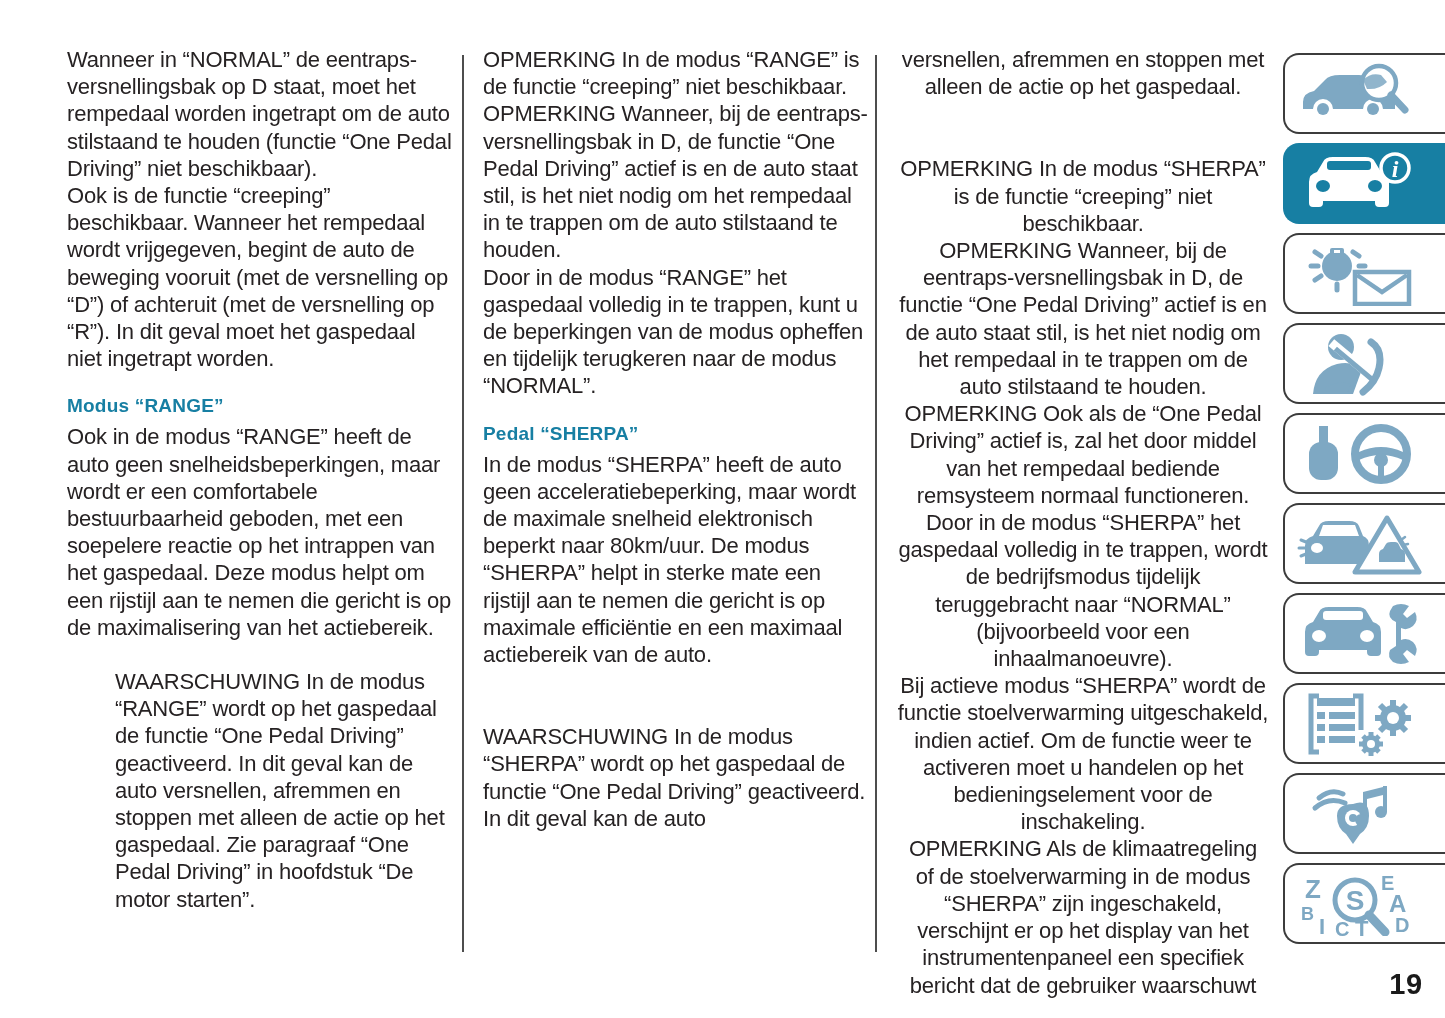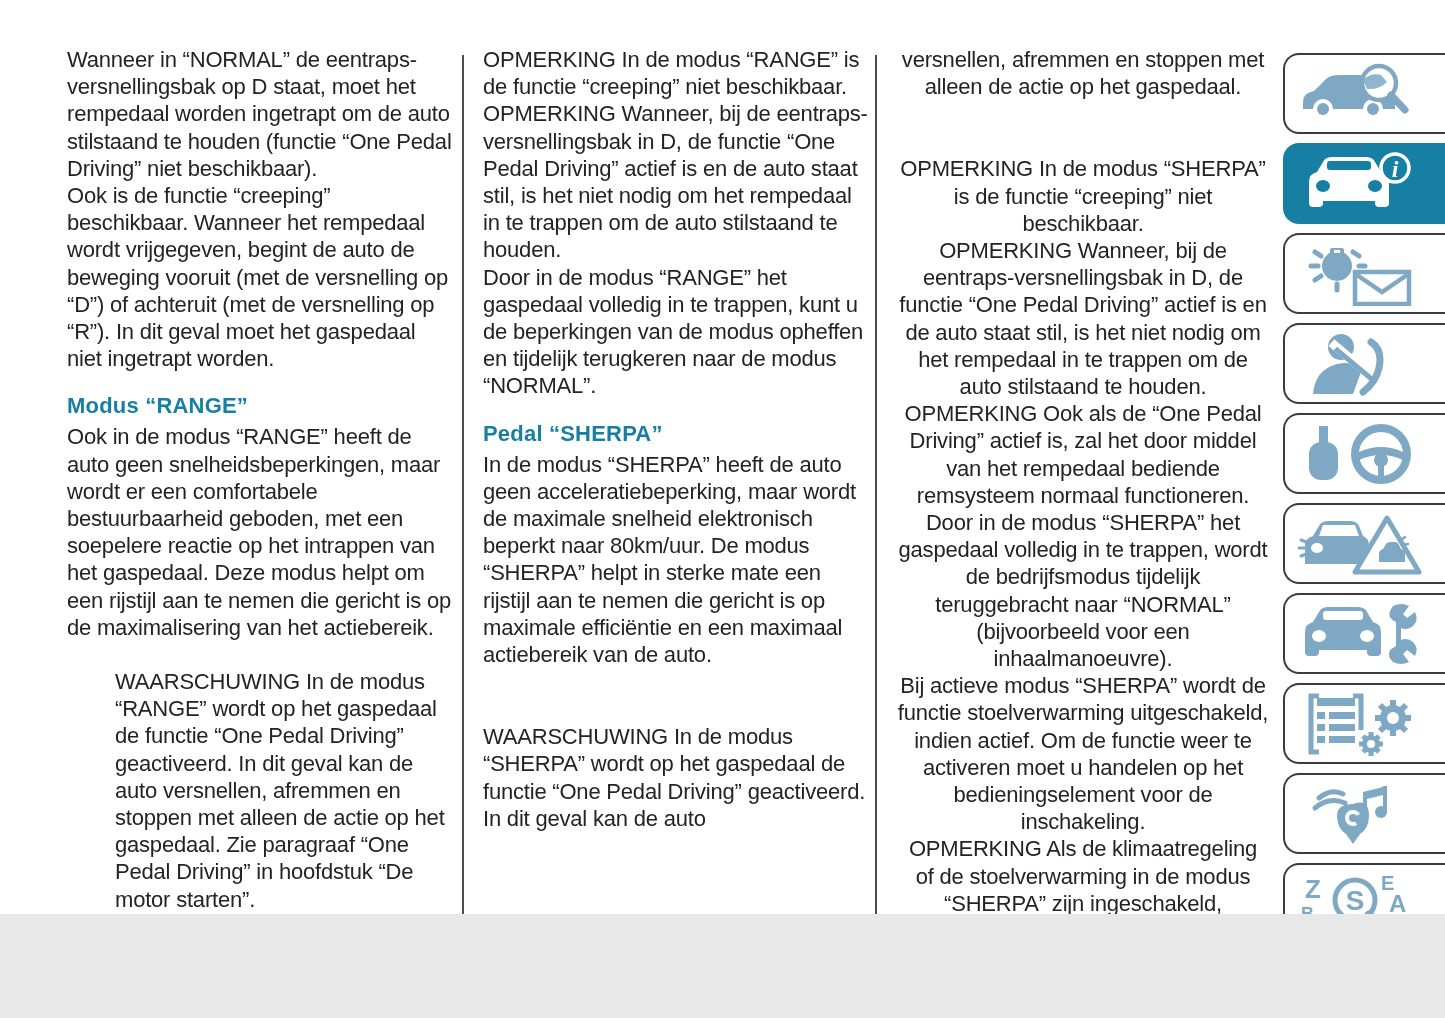--- a/index.html
+++ b/index.html
@@ -6,37 +6,37 @@
     --accent:#177FA3;
     --icon-blue:#7EA8C3;
     --text:#262223;
     --tile-border:#3C3C3C;
     --divider:#4D4D4D;
     --page-bg:#FFFFFF;
   }
   html,body{margin:0;padding:0;}
   body{background:#e8e8e8;font-family:"Liberation Sans",sans-serif;}
   .page{
-    position:relative;width:1445px;height:914px;margin:0 auto;
+    position:relative;width:1445px;height:1018px;margin:0 auto;
     background:var(--page-bg);overflow:hidden;
   }
   .col{
     position:absolute;top:46px;
     font-size:22px;line-height:27.2px;letter-spacing:-0.2px;
     color:var(--text);
   }
   .col-1{left:67px;width:388px;}
   .col-2{left:483px;width:388px;}
   .col-3{left:897px;width:372px;text-align:center;}
   .col p{margin:0;}
   .col p.g1{margin-top:27px;margin-left:48px;}
   .col p.g2{margin-top:55px;}
   .col h2.col-heading{
     margin:21px 0 4px 0;
-    font-size:22px;line-height:26px;
+    font-size:19px;line-height:26px;
     font-weight:bold;letter-spacing:0.2px;
     color:var(--accent);
   }
   .vdivider{
     position:absolute;top:55px;height:897px;width:1.5px;
     background:var(--divider);
   }
   .vdivider.d1{left:462px;}
   .vdivider.d2{left:875px;}
   .tab-rail{

